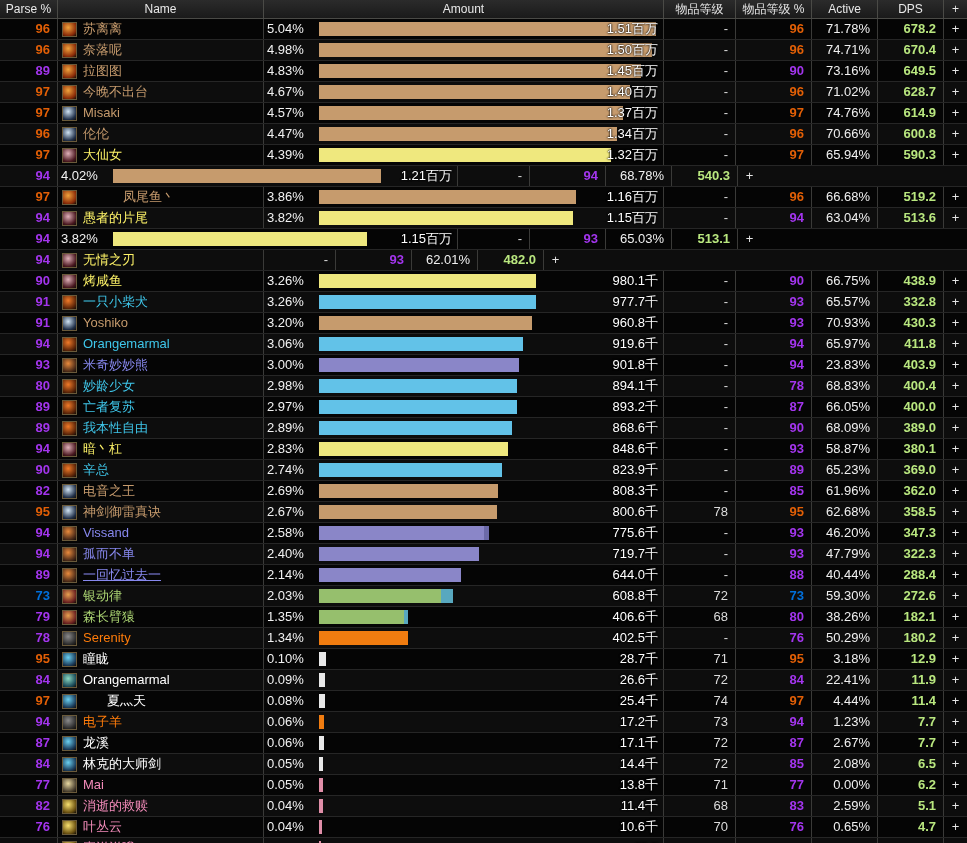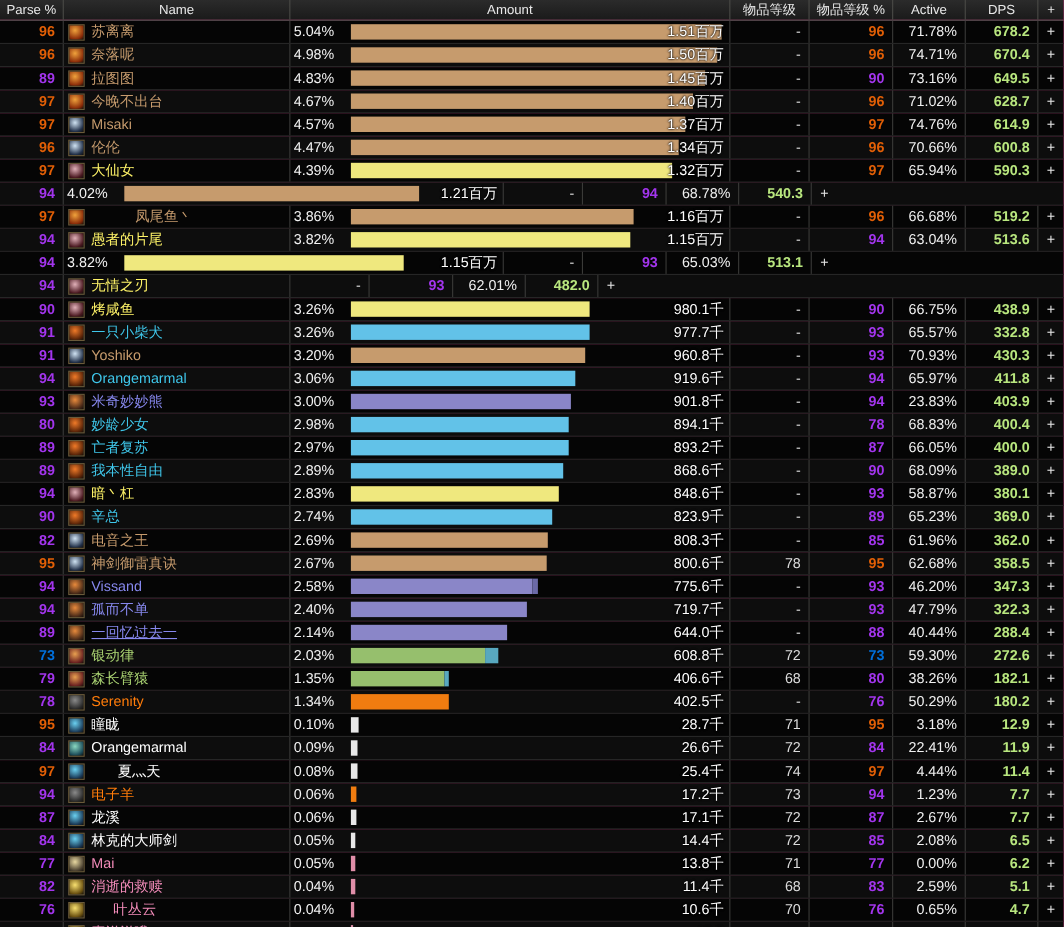--- a/index.html
+++ b/index.html
@@ -814,21 +814,21 @@
         <div class="cell c-ilvl ilvl">68</div>
         <div class="cell c-ilvlp ilvlp" style="color: rgb(163, 53, 238);">83</div>
         <div class="cell c-active active">2.59%</div>
         <div class="cell c-dps dps">5.1</div>
         <div class="cell c-plus plus">+</div>
       </div>
       <div class="row">
         <div class="cell c-parse parse" style="color: rgb(163, 53, 238);">76</div>
         <div class="cell c-name name">
           <span class="spec-icon" style="background: radial-gradient(circle at 40% 35%, rgb(248, 224, 112) 0%, rgb(106, 80, 16) 70%, rgb(16, 12, 8) 100%);"></span>
-          <span class="nm" style="color: rgb(244, 140, 186); margin-left: 20px;">叶丛云</span>
+          <span class="nm" style="color: rgb(244, 140, 186);">叶丛云</span>
         </div>
         <div class="cell c-amount amount">
           <span class="pct">0.04%</span>
           <div class="bartrack">
             <div class="bar" style="width: 1%; background: rgb(224, 142, 168);"></div>
             <div class="amtlabel">10.6千</div>
           </div>
         </div>
         <div class="cell c-ilvl ilvl">70</div>
         <div class="cell c-ilvlp ilvlp" style="color: rgb(163, 53, 238);">76</div>

